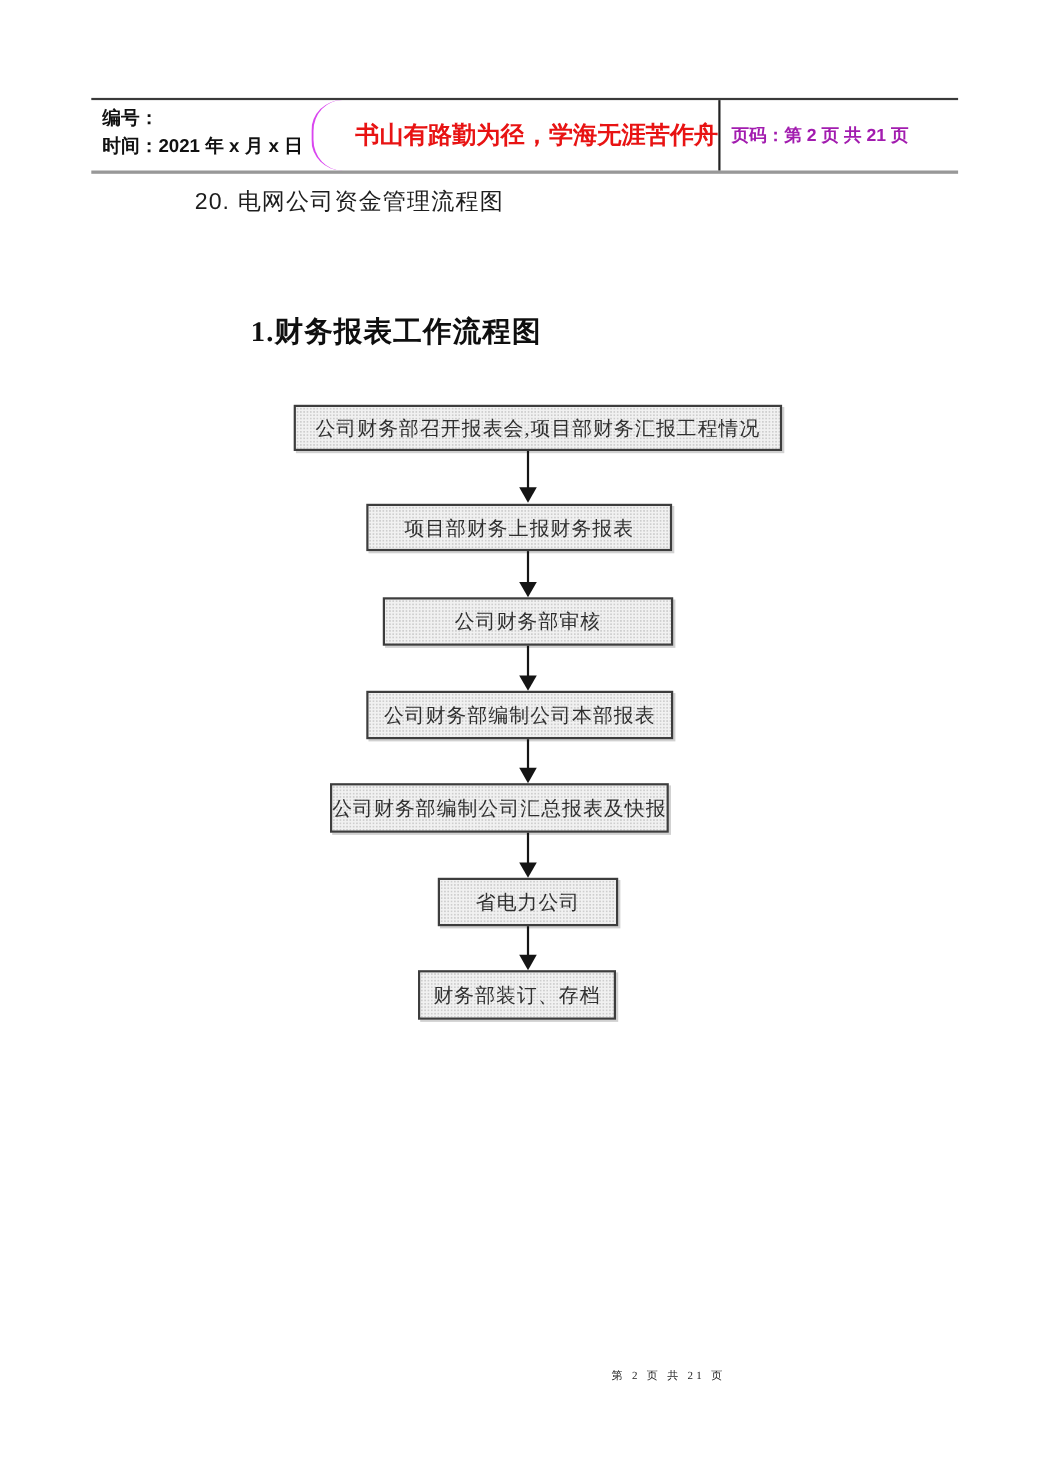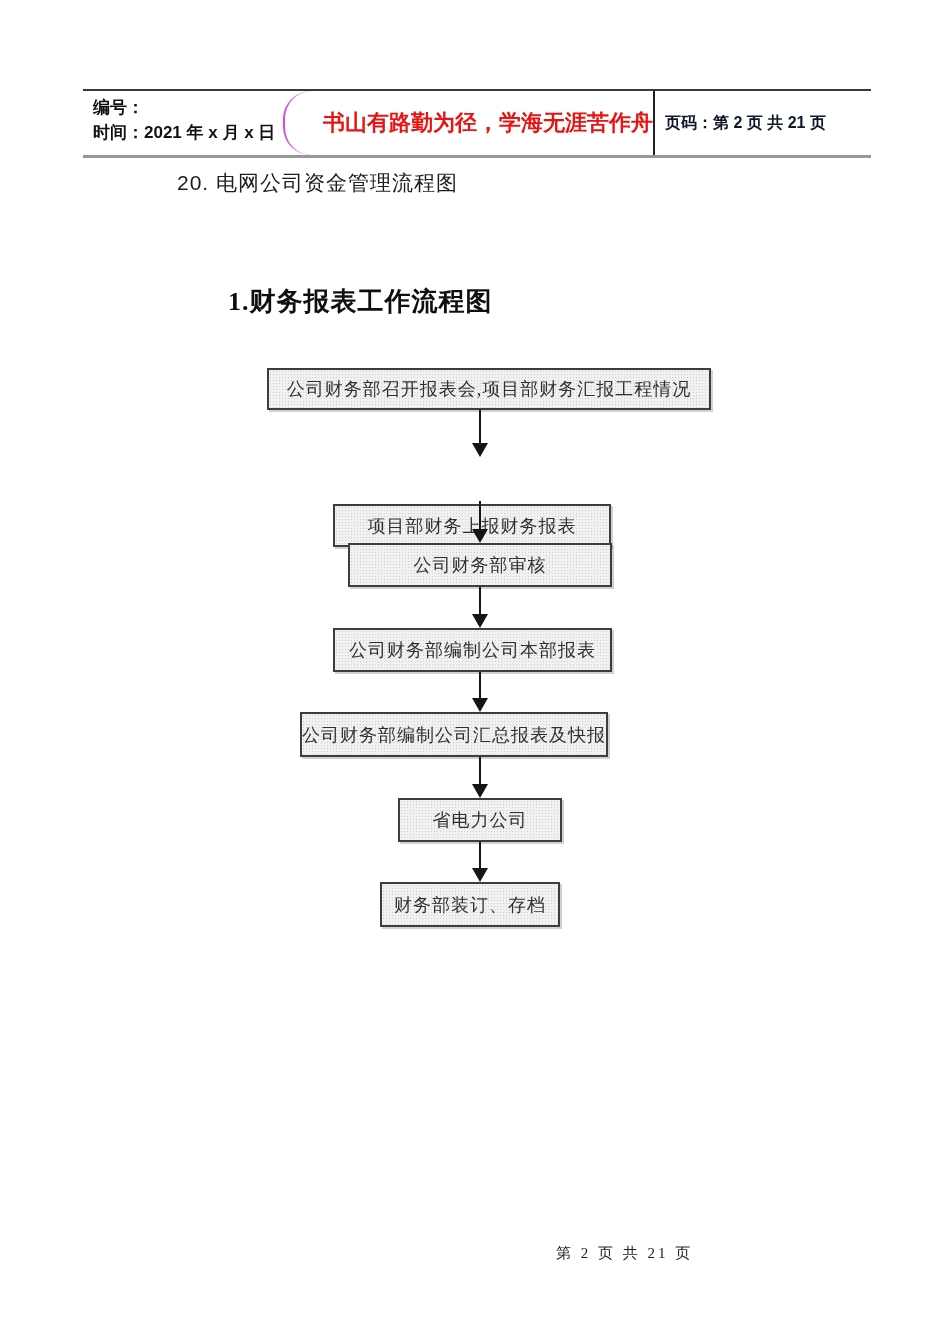--- a/index.html
+++ b/index.html
@@ -23,21 +23,21 @@
     width: 370px; border-left: 2px solid #d946ef;
     display: flex; align-items: center; justify-content: flex-end; border-radius: 28px;
   }
   .motto {
     color: #e81313; font-size: 22px; font-weight: bold;
     font-family: "Liberation Serif", serif; white-space: nowrap;
   }
   .hdr-cell-right {
     flex: 1; border-left: 2px solid #222;
     display: flex; align-items: center; padding-left: 10px;
-    font-size: 16px; font-weight: 600; color: #0f172a; white-space: nowrap;
+    font-size: 16px; font-weight: 600; color: #a21caf; white-space: nowrap;
   }
 
   
   .section-heading {
     position: absolute; left: 145px; top: 169px;
     font-size: 21px; color: #1d1d1d; letter-spacing: 1px; white-space: nowrap; margin-left: 32px;
   }
   .flow-title {
     position: absolute; left: 228px; top: 284px;
     font-family: "Liberation Serif", serif; font-weight: bold;
@@ -50,21 +50,21 @@
     border: 2px solid #3d3d3d;
     background-color: #f1f1f1;
     background-image: radial-gradient(#cecece 0.7px, rgba(0,0,0,0) 0.8px);
     background-size: 3px 3px;
     box-shadow: 2px 2px 0 rgba(0,0,0,0.18);
     display: flex; align-items: center; justify-content: center;
     font-family: "Liberation Serif", serif;
     font-size: 18px; letter-spacing: 1px; color: #2f2f2f; white-space: nowrap;
   }
   .b1 { left: 267px; top: 368px; width: 444px; height: 42px; }
-  .b2 { left: 333px; top: 458px; width: 278px; height: 43px; margin-top: 46px; }
+  .b2 { left: 333px; top: 458px; width: 278px; height: 43px; }
   .b3 { left: 348px; top: 543px; width: 264px; height: 44px; }
   .b4 { left: 333px; top: 628px; width: 279px; height: 44px; }
   .b5 { left: 300px; top: 712px; width: 308px; height: 45px; }
   .b6 { left: 398px; top: 798px; width: 164px; height: 44px; }
   .b7 { left: 380px; top: 882px; width: 180px; height: 45px; }
 
   
   .arrow { position: absolute; width: 16px; }
   .arrow .stem {
     position: absolute; left: 7px; top: 0; width: 2px;
@@ -79,21 +79,21 @@
   .a2 { left: 472px; top: 501px; height: 42px; }
   .a3 { left: 472px; top: 587px; height: 41px; }
   .a4 { left: 472px; top: 672px; height: 40px; }
   .a5 { left: 472px; top: 757px; height: 41px; }
   .a6 { left: 472px; top: 842px; height: 40px; }
 
   
   .footer {
     position: absolute; left: 556px; top: 1244px;
     font-family: "Liberation Serif", serif;
-    font-size: 15px; letter-spacing: 3px; color: #222; font-weight: 500; white-space: nowrap;
+    font-size: 10px; letter-spacing: 3px; color: #222; font-weight: 500; white-space: nowrap;
   }
 </style>
 </head>
 <body>
 
 <div class="page">
 
   <div class="hdr">
     <div class="hdr-cell-left">
       <div>编号：</div>

